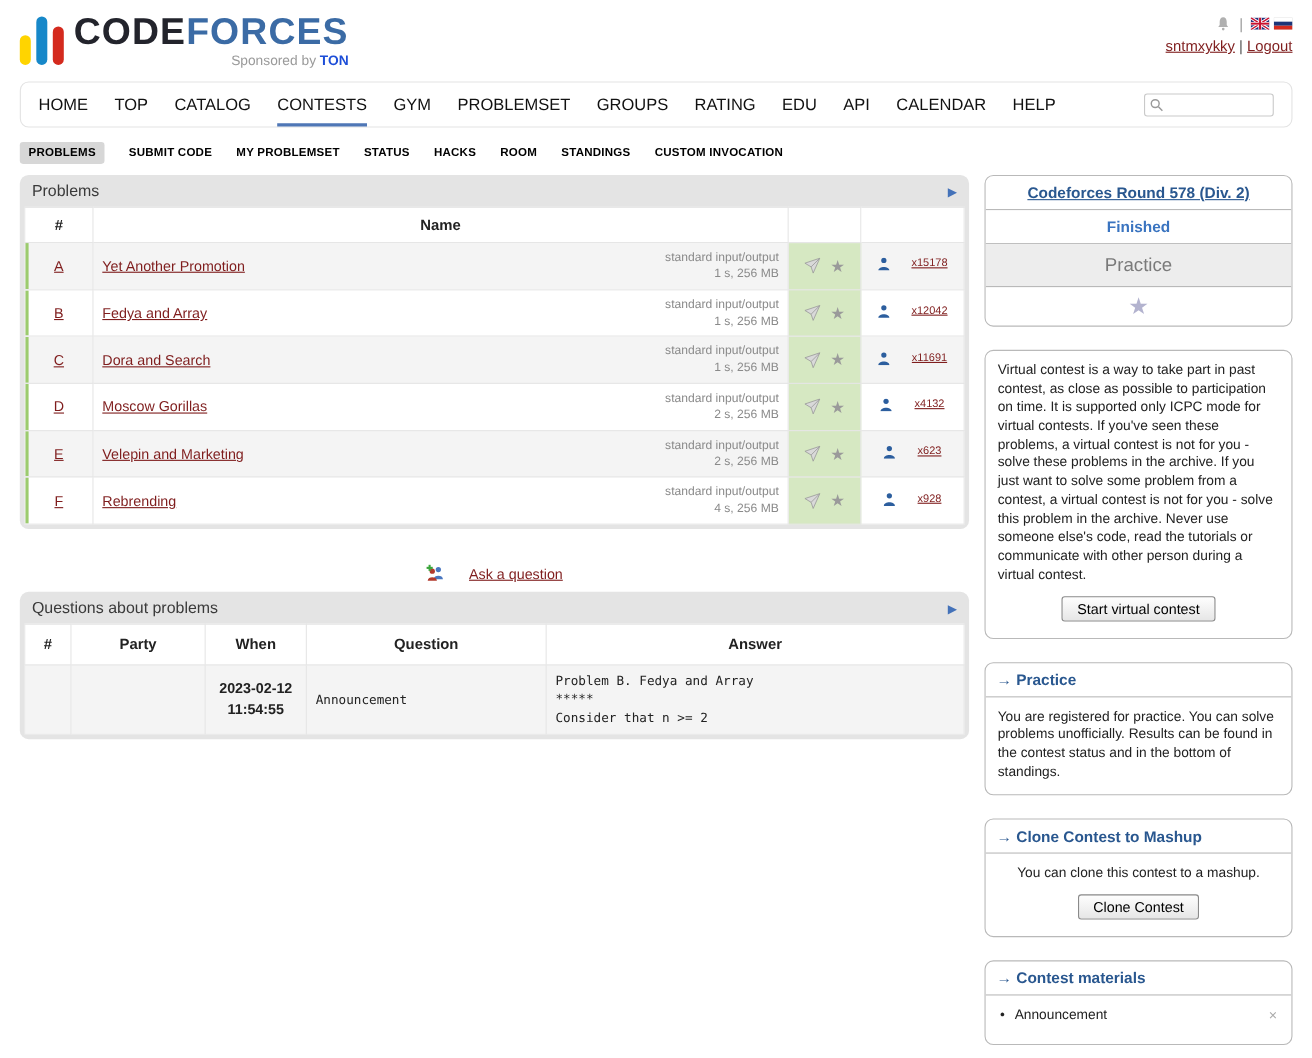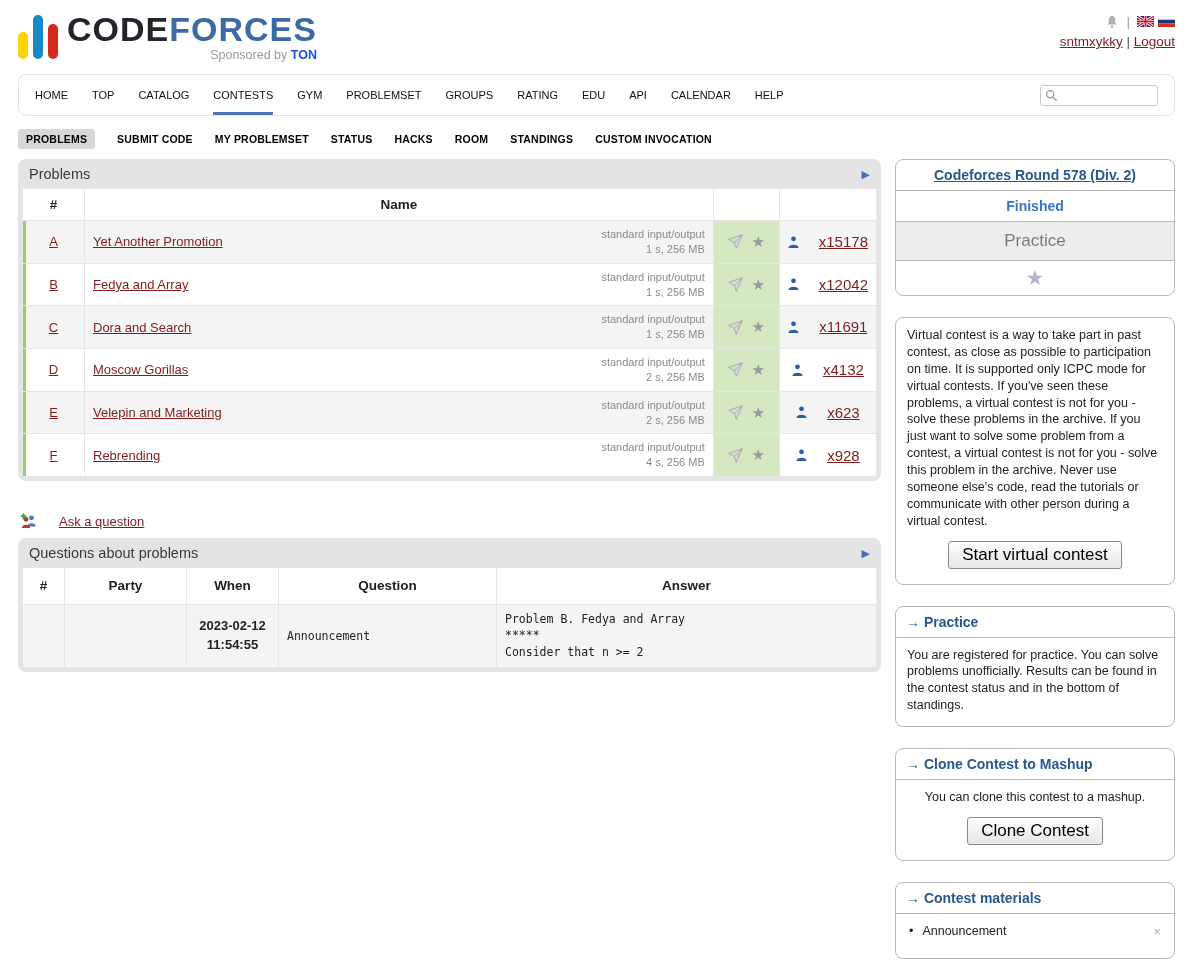--- a/index.html
+++ b/index.html
@@ -27,21 +27,21 @@
   .header-right { text-align: right; font-size: 13.5px; padding-top: 2px; }
   .hr-top { display: flex; gap: 7px; justify-content: flex-end; align-items: center; color: #9a9a9a; }
   .flags { display: flex; gap: 4px; }
   .flag { display: inline-block; line-height: 0; cursor: pointer; }
   .hr-bottom { margin-top: 5px; color: #555; }
 
   
   .main-nav { margin: 10px 18px 0; border: 1px solid #e3e3e3; border-radius: 8px;
               display: flex; align-items: stretch; height: 42px; padding: 0 16px; }
   .nav-item { display: flex; align-items: center; margin-right: 24px;
-              font-size: 11px; color: #111; text-decoration: none; }
+              font-size: 15px; color: #111; text-decoration: none; }
   .nav-item.active { box-shadow: inset 0 -3px 0 #4f77b6; }
   .nav-search { margin-left: auto; align-self: center; position: relative; }
   .nav-search input { width: 118px; height: 21px; border: 1px solid #c9c9c9; border-radius: 3px;
                       padding: 0 5px 0 24px; font-size: 12px; font-family: "Liberation Sans", sans-serif; }
   .nav-search .mag { position: absolute; left: 5px; top: 4px; line-height: 0; }
 
   
   .subnav { margin: 13px 18px 10px; display: flex; align-items: center; gap: 22px;
             font-size: 10.5px; font-weight: bold; letter-spacing: .2px; }
   .subnav a { color: #000; text-decoration: none; }
@@ -64,45 +64,45 @@
   .dt tbody tr:nth-child(odd) { background: #f4f4f4; }
 
   .p-idx { width: 62px; text-align: center; }
   .dt tbody .p-idx { box-shadow: inset 3px 0 0 #9ccb6e; }
   .p-name-inner { display: flex; justify-content: space-between; align-items: center; gap: 8px; }
   .p-limits { font-size: 11px; color: #8a8a8a; text-align: right; line-height: 1.35; white-space: nowrap; }
   .p-icons { width: 66px; background: #d6e8c2; text-align: center; }
   .icons-cell { display: flex; gap: 9px; justify-content: center; align-items: center; }
   .star-glyph { color: #9a9a9a; font-size: 15px; cursor: pointer; text-decoration: none; }
   .p-count { width: 94px; text-align: center; white-space: nowrap; }
-  .count-link { display: inline-flex; align-items: center; gap: 20px; font-size: 15px; }
+  .count-link { display: inline-flex; align-items: flex-start; gap: 20px; font-size: 10px; }
 
   .complete { text-align: right; margin: 7px 2px 0; }
-  .ask { display: flex; justify-content: flex-start; align-items: center; gap: 22px; margin: 32px 2px 9px; }
+  .ask { display: flex; justify-content: center; align-items: center; gap: 22px; margin: 32px 2px 9px; }
 
   .q-idx { width: 42px; }
   .q-party { width: 122px; }
   .q-when { width: 92px; text-align: center; font-weight: bold; line-height: 1.45; }
   .q-question { width: 218px; font-family: "DejaVu Sans Mono", monospace; font-size: 11.5px; vertical-align: middle; }
   .q-answer { font-family: "DejaVu Sans Mono", monospace; font-size: 11.5px; white-space: pre-line; line-height: 1.45; }
 
   
   .box { border: 1px solid #b9b9b9; border-radius: 8px; font-size: 12.5px; overflow: hidden; background: #fff; }
   .cb-row { padding: 7px 8px; border-bottom: 1px solid #b9b9b9; text-align: center; }
   .cb-row:last-child { border-bottom: none; }
   .cb-title a { color: #29578f; font-weight: bold; font-size: 14px; }
   .cb-status { color: #3a74c0; font-weight: bold; font-size: 14px; }
   .cb-mode { background: #ededed; color: #7a7a7a; font-size: 17px; padding: 9px; }
   .cb-star { font-size: 21px; color: #b3b3cf; padding: 5px; }
   .box-caption { padding: 7px 10px; border-bottom: 1px solid #b9b9b9; font-weight: bold;
                  font-size: 14px; color: #29578f; }
   .box-body { padding: 9px 11px 12px; line-height: 1.35; }
   .box-body.center { text-align: center; }
   .btn { display: block; margin: 11px auto 3px; font-family: "Liberation Sans", sans-serif;
-         font-size: 17px; padding: 3px 13px; border: 1px solid #8a8a8a; border-radius: 3px;
+         font-size: 13px; padding: 3px 13px; border: 1px solid #8a8a8a; border-radius: 3px;
          background: linear-gradient(#fefefe, #e6e6e6); cursor: pointer; }
   .materials-list { list-style: none; padding: 3px 13px 12px; }
   .materials-list li { display: flex; align-items: center; padding: 7px 0; }
   .materials-list .bullet { margin-right: 9px; }
   .materials-list .close { margin-left: auto; color: #aaa; font-size: 13px; cursor: pointer; }
 </style>
 </head>
 <body>
 
 <div class="header">

